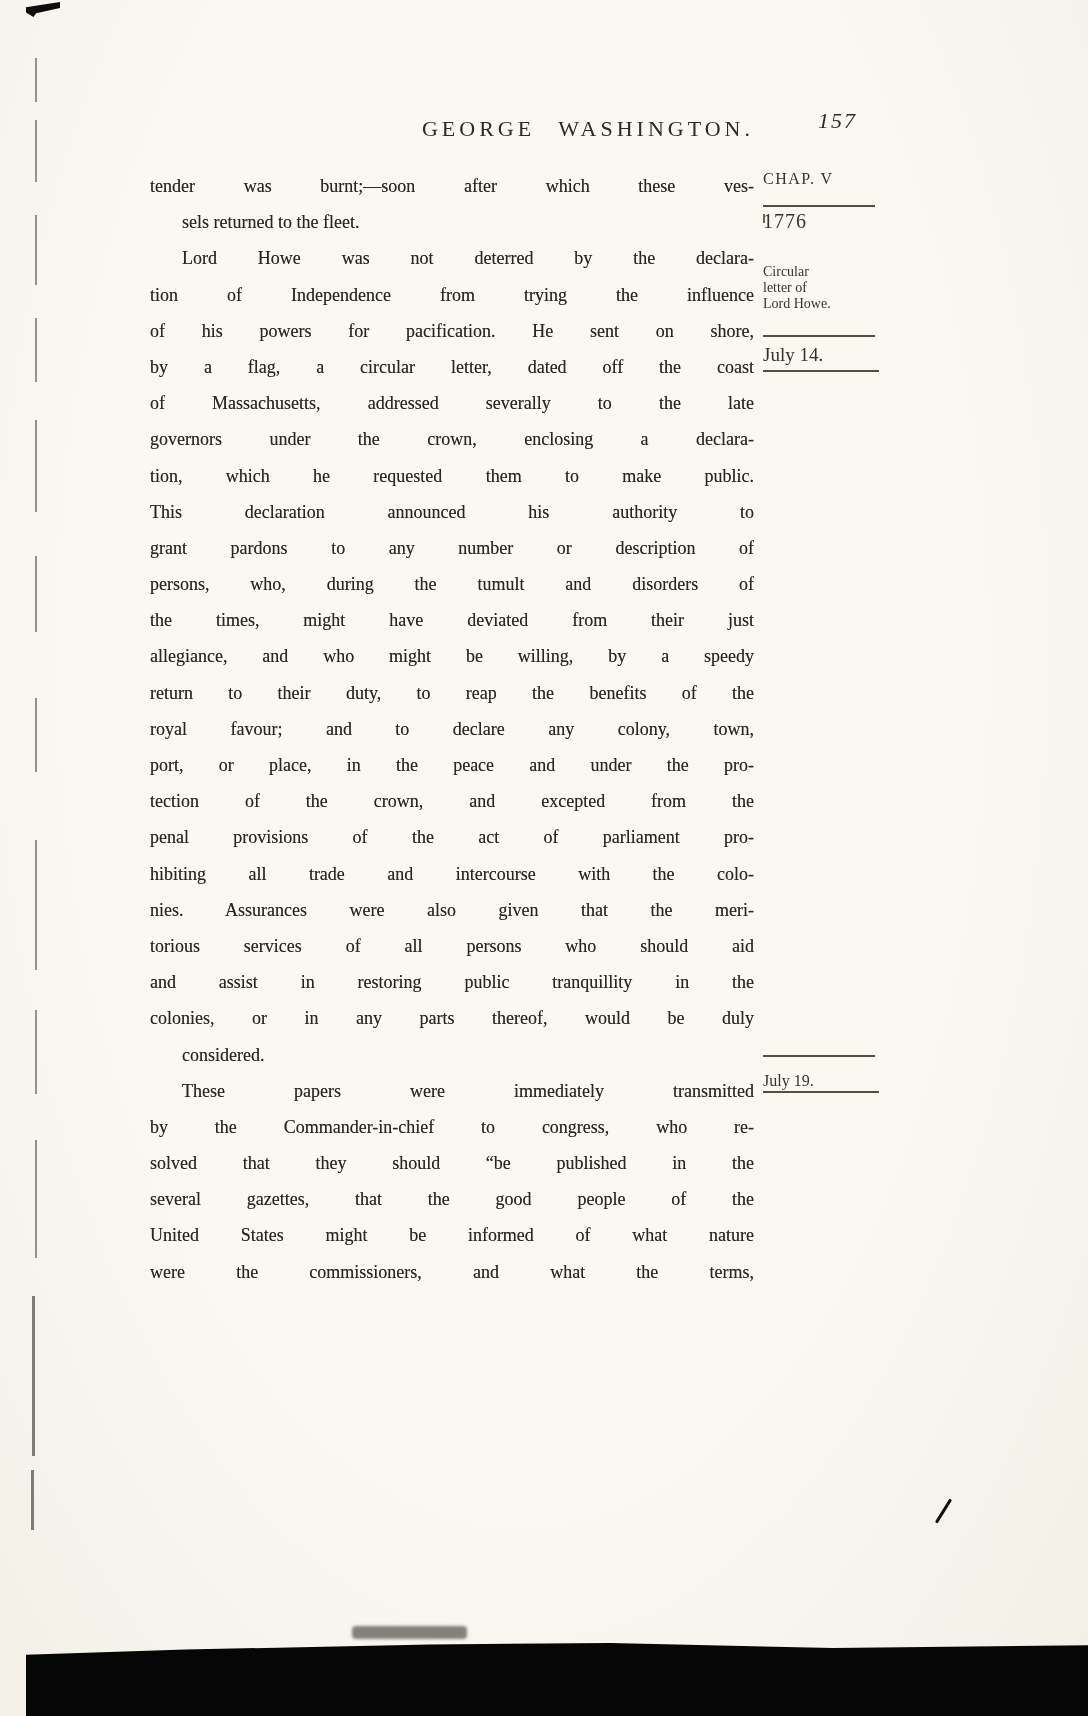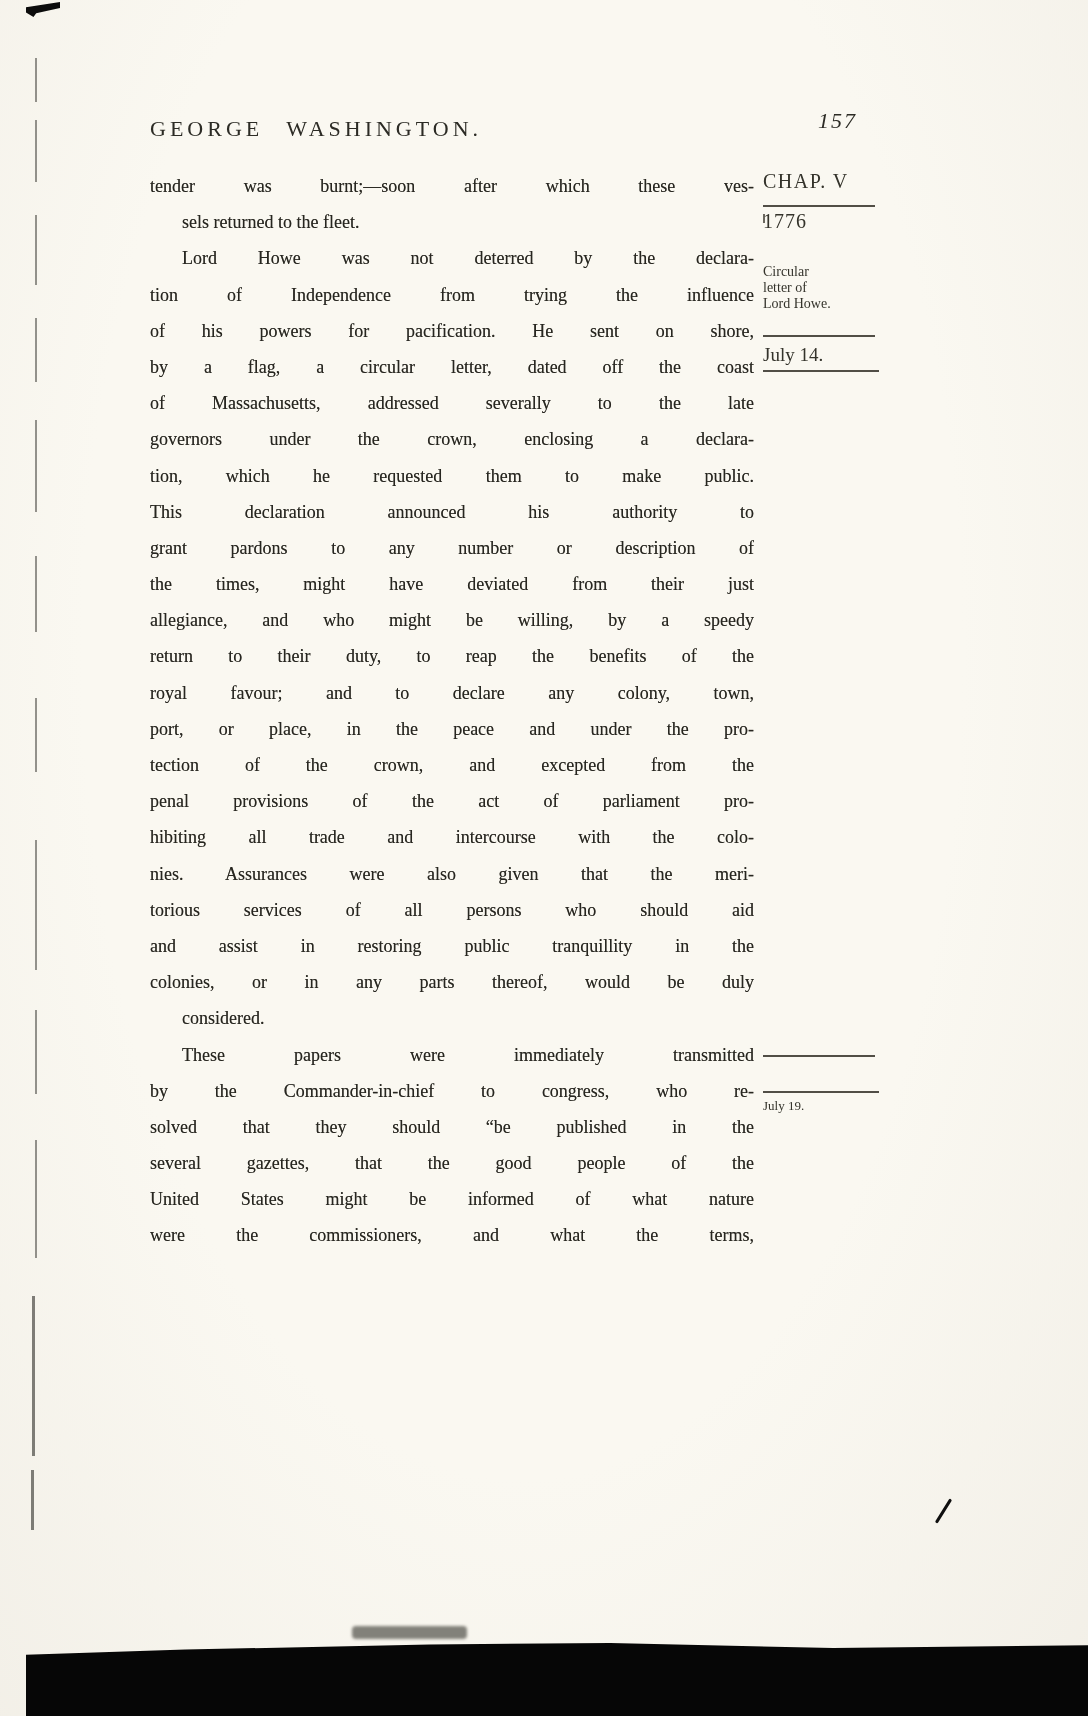--- a/index.html
+++ b/index.html
@@ -19,21 +19,21 @@
     inset: 0;
     background: radial-gradient(ellipse at 48% 38%, #faf8f1 55%, #f2efe7 100%);
   }
 
   
   .running-title {
     position: absolute;
     top: 116px;
     left: 150px;
     width: 604px;
-    text-align: left;
+    text-align: right;
     font-size: 22px;
     letter-spacing: 4px;
     word-spacing: 14px;
     color: #2c2b25;
   }
   .page-number {
     position: absolute;
     top: 108px;
     left: 818px;
     font-size: 22px;
@@ -71,31 +71,31 @@
   
   .margin-column {
     position: absolute;
     left: 763px;
     top: 158px;
     width: 120px;
     height: 1100px;
     color: #34332b;
   }
   .margin-column > div { position: absolute; left: 0; }
-  .m-chapter   { top: 12px;  font-size: 20px; letter-spacing: 1.5px; }
+  .m-chapter   { top: 12px;  font-size: 16px; letter-spacing: 1.5px; }
   .m-rule      { width: 112px; height: 2px; background: #514e46; }
   .m-rule-1    { top: 47px; }
   .m-year-tick { top: 56px; left: 1px; width: 2px; height: 9px; background: #6a675e; }
   .m-year      { top: 52px; left: 14px; font-size: 20px; letter-spacing: 1px; }
   .m-note      { top: 106px;  font-size: 14px; line-height: 16px; }
   .m-rule-2    { top: 177px; }
   .m-july14    { top: 186px; font-size: 19px; }
   .m-rule-3    { top: 212px; width: 116px; }
   .m-rule-4    { top: 897px; }
-  .m-july19    { top: 940px; font-size: 13px; }
+  .m-july19    { top: 914px; font-size: 16px; }
   .m-rule-5    { top: 933px; width: 116px; }
 
   
   .corner-mark {
     position: absolute;
     top: 2px;
     left: 26px;
     width: 34px;
     height: 15px;
     background: #0c0c0c;
@@ -173,20 +173,21 @@
       <div>
         <div class="line indent">Lord Howe was not deterred by the declara-</div>
         <div class="line">tion of Independence from trying the influence</div>
         <div class="line">of his powers for pacification. He sent on shore,</div>
         <div class="line">by a flag, a circular letter, dated off the coast</div>
         <div class="line">of Massachusetts, addressed severally to the late</div>
         <div class="line">governors under the crown, enclosing a declara-</div>
         <div class="line">tion, which he requested them to make public.</div>
         <div class="line">This declaration announced his authority to</div>
         <div class="line">grant pardons to any number or description of</div>
+        <div class="line">persons, who, during the tumult and disorders of</div>
         <div class="line">the times, might have deviated from their just</div>
         <div class="line">allegiance, and who might be willing, by a speedy</div>
         <div class="line">return to their duty, to reap the benefits of the</div>
         <div class="line">royal favour; and to declare any colony, town,</div>
         <div class="line">port, or place, in the peace and under the pro-</div>
         <div class="line">tection of the crown, and excepted from the</div>
         <div class="line">penal provisions of the act of parliament pro-</div>
         <div class="line">hibiting all trade and intercourse with the colo-</div>
         <div class="line">nies. Assurances were also given that the meri-</div>
         <div class="line">torious services of all persons who should aid</div>

